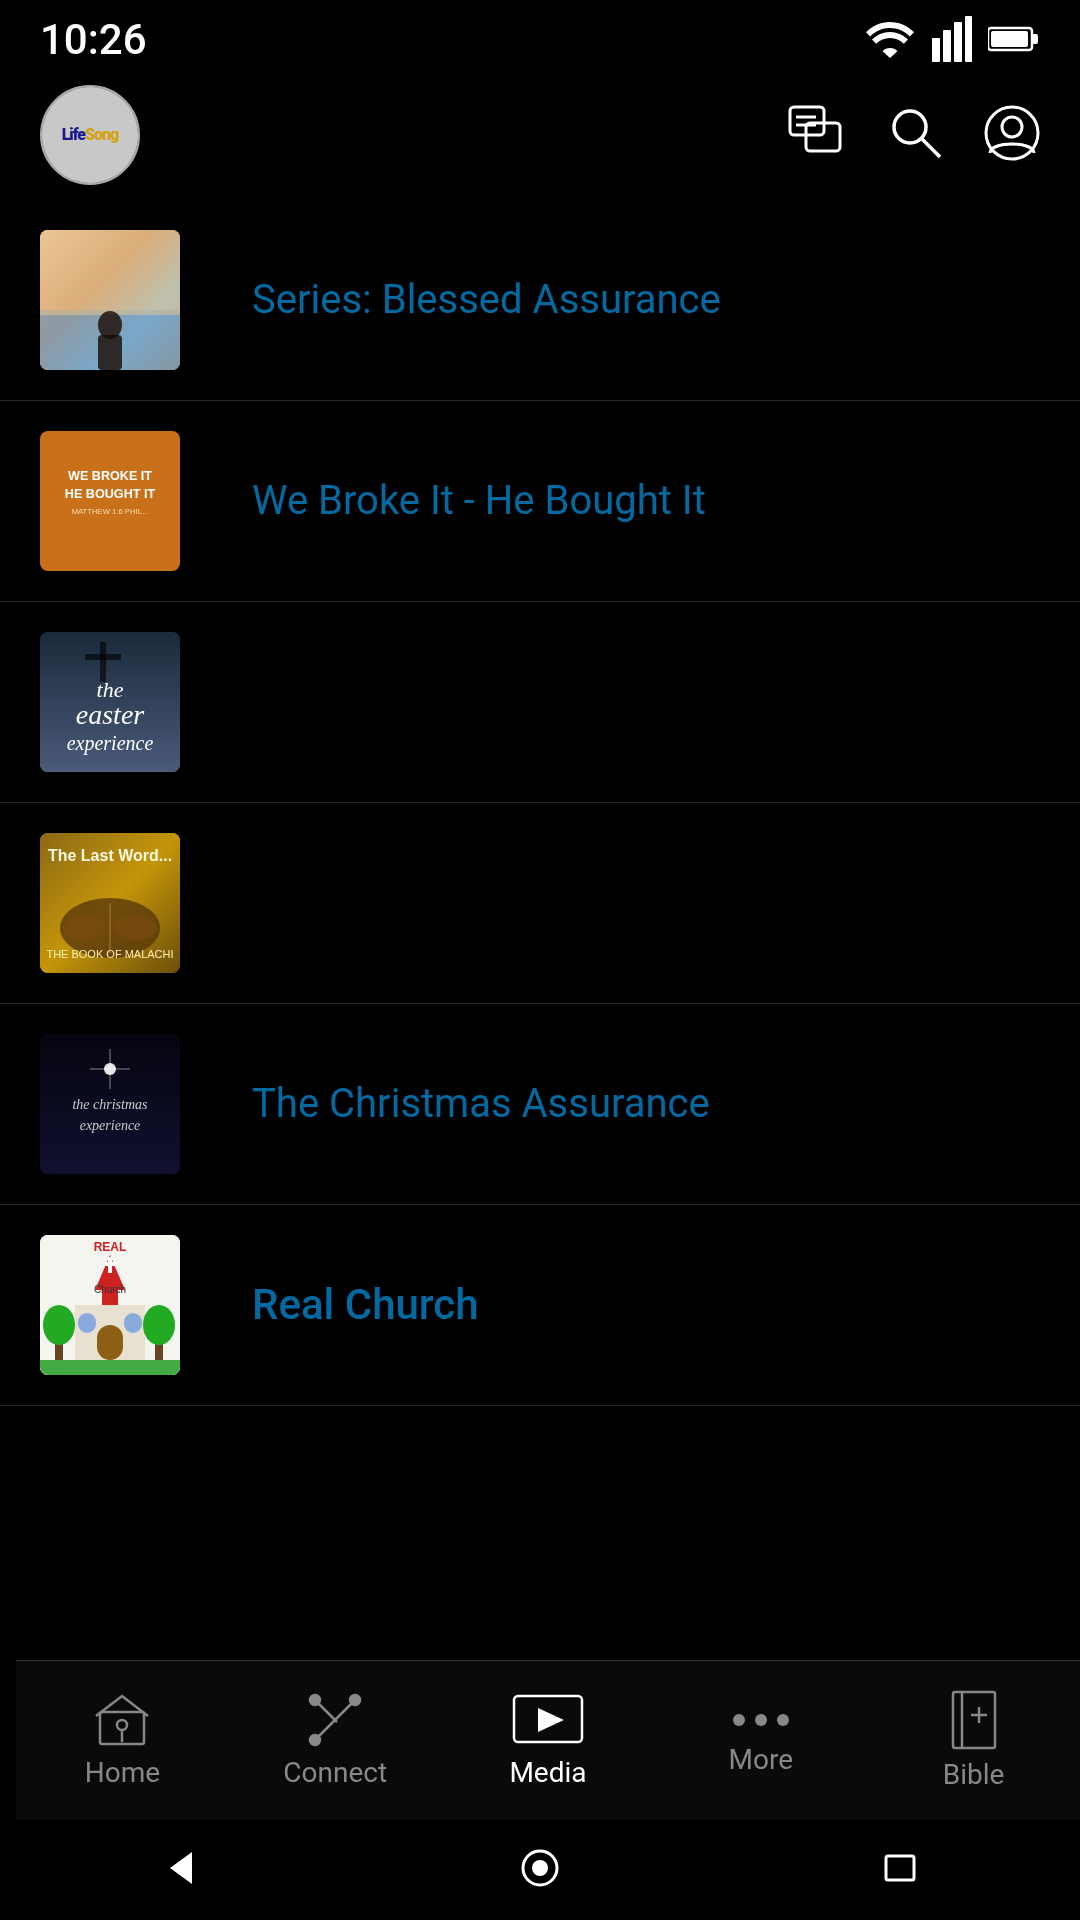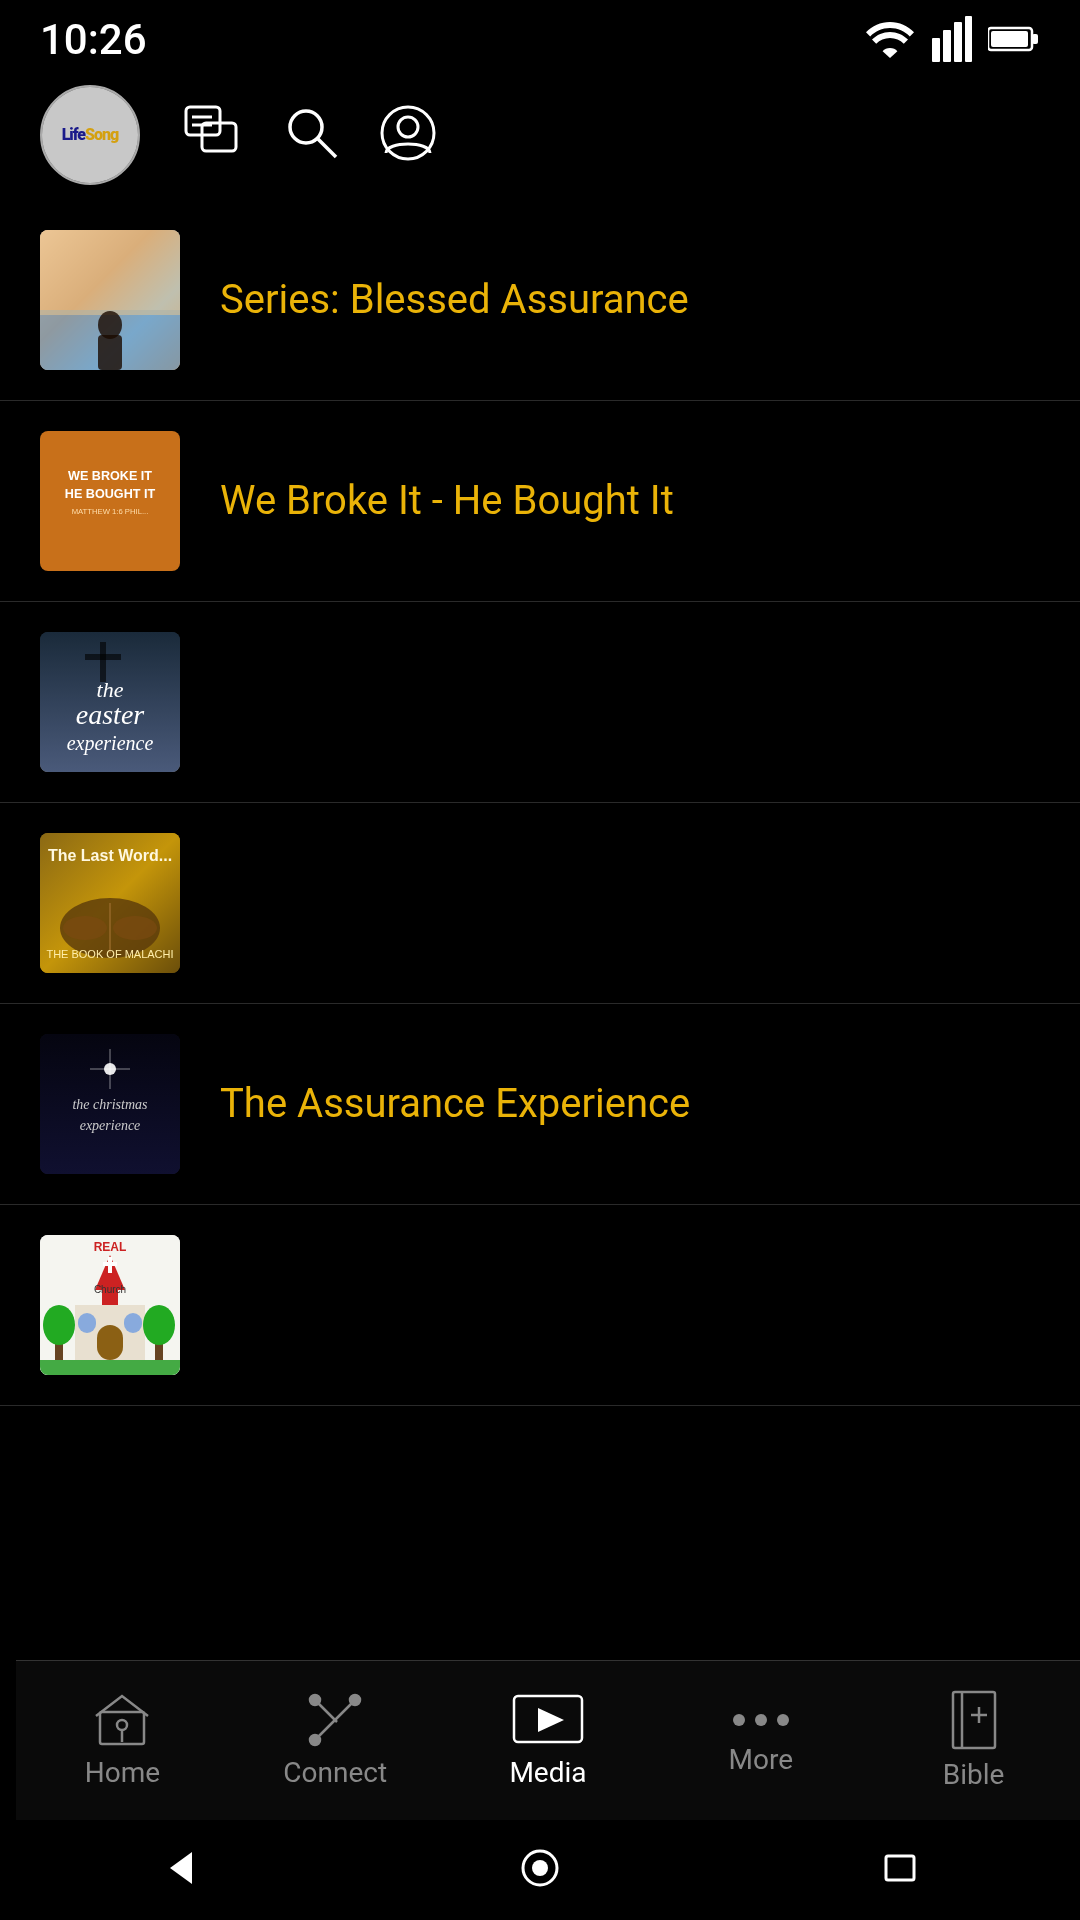--- a/index.html
+++ b/index.html
@@ -41,20 +41,21 @@
     }
 
     .status-icons svg {
       fill: #fff;
     }
 
     
     .header {
       display: flex;
       align-items: center;
+      justify-content: space-between;
       padding: 20px 40px;
       height: 130px;
       gap: 44px;
     }
 
     .logo-circle {
       width: 100px;
       height: 100px;
       border-radius: 50%;
       background: #888;
@@ -93,22 +94,23 @@
       overflow: hidden;
       display: flex;
       align-items: center;
       justify-content: center;
       margin-right: 40px;
     }
 
     .item-title {
       font-size: 40px;
       font-weight: 400;
-      color: #eab308;
+      color: #0369a1;
       line-height: 1.3;
+      margin-left: 32px;
     }
 
     
     .thumb-blessed {
       background: linear-gradient(135deg, #e8c4a0 0%, #d4956b 30%, #8fb8d4 60%, #c4a882 100%);
       position: relative;
     }
 
     .thumb-broke {
       background: #c8701a;
@@ -346,21 +348,21 @@
         </defs>
         <rect width="140" height="140" fill="url(#g4)"></rect>
 
         <circle cx="70" cy="35" r="6" fill="white" opacity="0.9"></circle>
         <line x1="70" y1="15" x2="70" y2="55" stroke="white" stroke-width="1" opacity="0.5"></line>
         <line x1="50" y1="35" x2="90" y2="35" stroke="white" stroke-width="1" opacity="0.5"></line>
         <text x="70" y="75" text-anchor="middle" font-size="14" fill="#ccc" font-family="Georgia" font-style="italic">the christmas</text>
         <text x="70" y="96" text-anchor="middle" font-size="14" fill="#ccc" font-family="Georgia" font-style="italic">experience</text>
       </svg>
     </div>
-    <span class="item-title">The Assurance Experience</span>
+    <span class="item-title">The Christmas Assurance</span>
   </div>
 
   <div class="list-item partial-item">
     <div class="item-thumbnail thumb-real-church">
       <svg width="140" height="140" viewBox="0 0 140 140">
         <rect width="140" height="140" fill="#f5f5f0"></rect>
 
         <rect x="35" y="70" width="70" height="55" fill="#e8e0d0"></rect>
 
         <polygon points="70,20 55,55 85,55" fill="#cc2222"></polygon>
@@ -378,20 +380,21 @@
 
         <rect x="15" y="95" width="8" height="30" fill="#664422"></rect>
         <ellipse cx="19" cy="90" rx="16" ry="20" fill="#22aa22"></ellipse>
         <rect x="115" y="95" width="8" height="30" fill="#664422"></rect>
         <ellipse cx="119" cy="90" rx="16" ry="20" fill="#22aa22"></ellipse>
 
         <text x="70" y="16" text-anchor="middle" font-size="12" fill="#cc2222" font-weight="bold" font-family="Arial">REAL</text>
         <text x="70" y="58" text-anchor="middle" font-size="10" fill="#333" font-family="Arial">Church</text>
       </svg>
     </div>
+    <span class="item-title" style="font-size:42px; font-weight:500;">Real Church</span>
   </div>
 
 </div>
 
 <div class="bottom-nav-wrapper">
 
   <div class="nav-item">
     <svg width="56" height="56" viewBox="0 0 56 56" fill="none" stroke="#888" stroke-width="2.5">
       <rect x="6" y="20" width="44" height="32" rx="2" fill="none"></rect>
       <polyline points="2,24 28,4 54,24" fill="none"></polyline>

